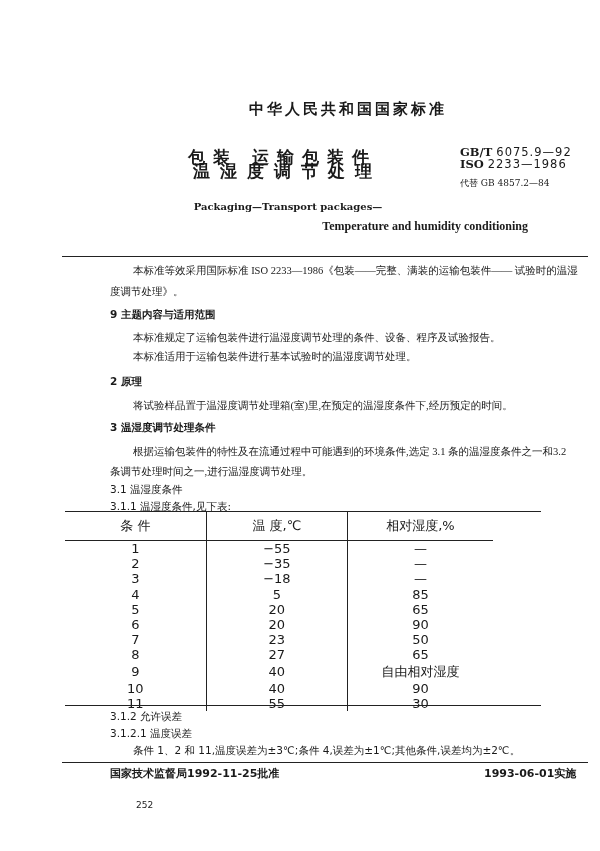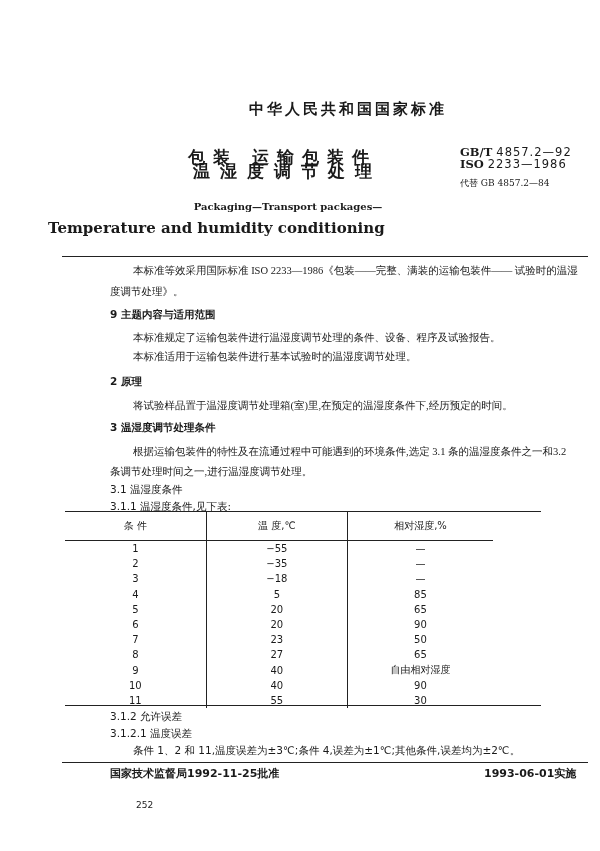--- a/index.html
+++ b/index.html
@@ -7,44 +7,44 @@
        font-family:"DejaVu Serif","Liberation Serif",serif;}
   .abs{position:absolute;padding-left:48px;}
   .std-org{left:0;width:600px;top:100px;text-align:center;font-size:15px;font-weight:bold;
            letter-spacing:3px;font-family:"DejaVu Sans",sans-serif;}
   .title1{left:140px;top:146px;font-size:17px;font-weight:bold;letter-spacing:8px;font-family:"DejaVu Sans",sans-serif;}
   .title2{left:145px;top:160px;font-size:17px;font-weight:bold;letter-spacing:10px;font-family:"DejaVu Sans",sans-serif;}
   .code1{left:412px;top:146px;font-size:11.5px;font-weight:bold;line-height:12px;}
   .code1 .num{font-family:"DejaVu Sans",sans-serif;font-weight:normal;letter-spacing:1px;}
   .replaces{left:412px;top:177px;font-size:9px;}
   .en1{left:0;width:480px;top:201px;text-align:center;font-size:10px;font-weight:bold;}
-  .en2{left:0;width:480px;top:219px;text-align:left;font-size:15px;font-weight:bold;}
+  .en2{left:0;width:480px;top:219px;text-align:right;font-size:12px;font-weight:bold;font-family:Liberation Serif, serif;}
   .hr{height:0;border-top:1.5px solid #222;}
   .para{font-size:10.5px;line-height:21px;font-family:Liberation Serif, serif;}
   .sec{font-size:10.5px;font-weight:bold;font-family:"DejaVu Sans",sans-serif;}
   .sub{font-size:10.5px;font-family:"DejaVu Sans",sans-serif;}
   table.cond{position:absolute;left:65px;top:512px;width:428px;border-collapse:collapse;
-             font-size:10px;font-family:"DejaVu Sans",sans-serif;}
+             font-size:13px;font-family:"DejaVu Sans",sans-serif;}
   table.cond th{font-weight:normal;height:26px;border-bottom:1.5px solid #222;}
   table.cond td{text-align:center;height:15.2px;padding:0;}
   table.cond th,table.cond td{border-left:1px solid #222;}
   table.cond th:first-child,table.cond td:first-child{border-left:none;}
   .footer-left{left:62px;top:766px;font-size:11px;font-weight:bold;font-family:"DejaVu Sans",sans-serif;}
   .footer-right{left:436px;top:766px;font-size:11px;font-weight:bold;font-family:"DejaVu Sans",sans-serif;}
   .page-num{left:88px;top:800px;font-size:9px;font-family:"DejaVu Sans",sans-serif;}
 </style>
 </head>
 <body>
 
 <div class="abs std-org">中华人民共和国国家标准</div>
 <div class="abs title1">包装 运输包装件</div>
 <div class="abs title2">温湿度调节处理</div>
 
 <div class="abs code1">
-  <div><span>GB/T</span> <span class="num">4857.2—92</span></div>
+  <div><span>GB/T</span> <span class="num">6075.9—92</span></div>
   <div><span>ISO</span> <span class="num">2233—1986</span></div>
 </div>
 <div class="abs replaces">代替 GB 4857.2—84</div>
 
 <div class="abs en1">Packaging—Transport packages—</div>
 <div class="abs en2">Temperature and humidity conditioning</div>
 
 <div class="abs hr" style="left:62px;top:256px;width:478px;"></div>
 
 <div class="abs para" style="left:85px;top:260px;">本标准等效采用国际标准 ISO 2233—1986《包装——完整、满装的运输包装件—— 试验时的温湿</div>

